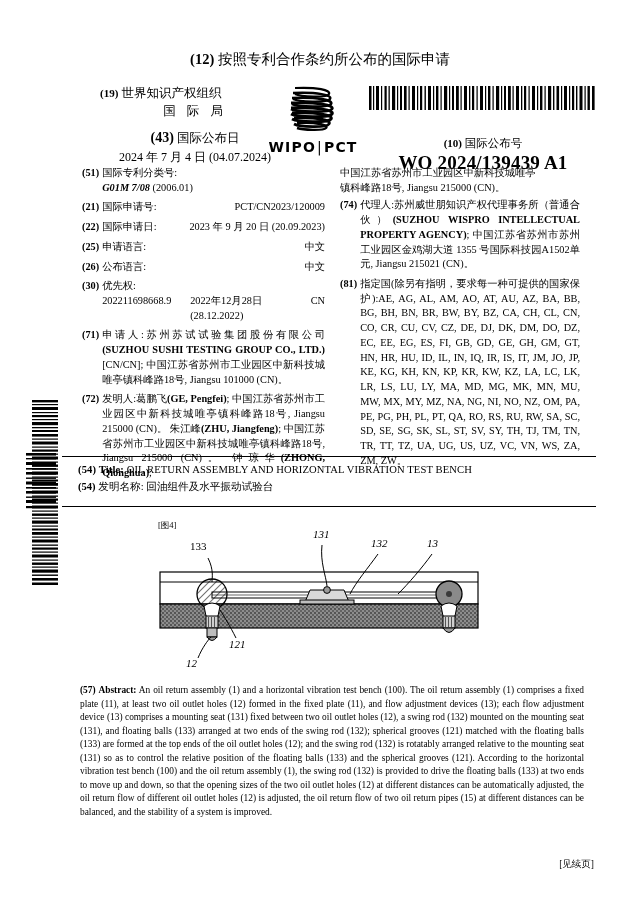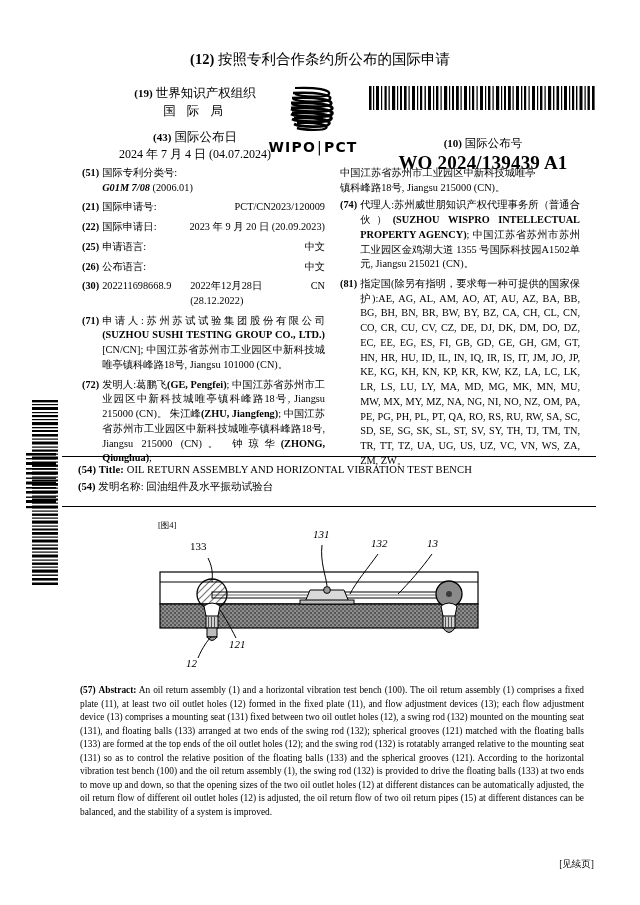--- a/index.html
+++ b/index.html
@@ -72,25 +72,25 @@
 
   .hdr-left {
     position: absolute;
     left: 100px;
     top: 84px;
     width: 190px;
     text-align: center;
     font-size: 12.5px;
     line-height: 1.45;
   }
-  .hdr-left .l-19 { text-align: center; }
+  .hdr-left .l-19 { text-align: left; }
   .hdr-left .l-19 b { font-weight: bold; font-size: 11px; }
   .hdr-left .l-bureau { letter-spacing: 4px; }
   .hdr-left .l-43 { margin-top: 8px; }
-  .hdr-left .l-43 b { font-weight: bold; font-size: 11px; }
+  .hdr-left .l-43 b { font-weight: bold; font-size: 14px; }
   .hdr-left .l-date { font-size: 12px; }
 
   
   .wipo {
     position: absolute;
     left: 265px;
     top: 84px;
     width: 96px;
     text-align: center;
   }
@@ -447,20 +447,21 @@
         <span class="fld-num">(26)</span>
         <span class="fld-body kv">
           <span class="k">公布语言:</span>
           <span class="v">中文</span>
         </span>
       </div>
 
       <div class="fld">
         <span class="fld-num">(30)</span>
         <span class="fld-body">
+          <div>优先权:</div>
           <div class="prio-row">
             <span class="p1">202211698668.9</span>
             <span class="p2">2022年12月28日 (28.12.2022)</span>
             <span>CN</span>
           </div>
         </span>
       </div>
 
       <div class="fld">
         <span class="fld-num">(71)</span>

